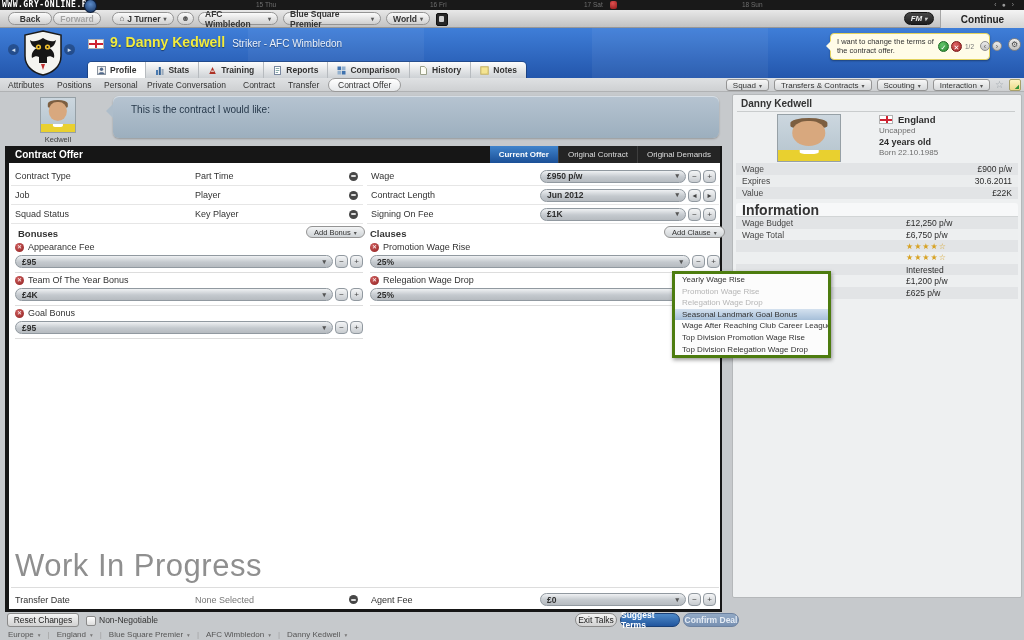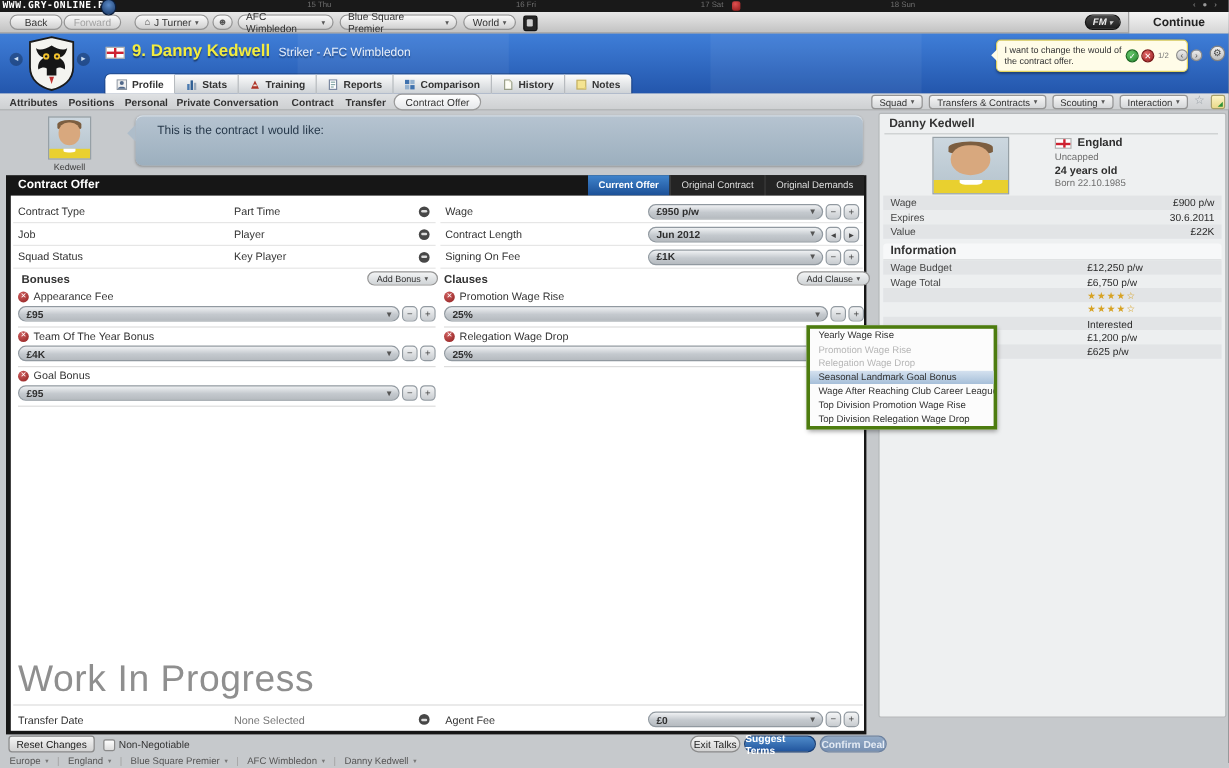--- a/index.html
+++ b/index.html
@@ -9,21 +9,21 @@
   .titlebar{position:absolute;left:0;top:0;width:1024px;height:10px;background:#191919;z-index:5;}
   .wm{position:absolute;left:2px;top:0px;font:bold 8px "DejaVu Sans Mono",monospace;color:#fff;letter-spacing:.5px;}
   .tb-logo{position:absolute;left:84px;top:-1px;width:11px;height:12px;border-radius:50%;
            background:radial-gradient(circle at 50% 35%,#5a8ac8,#14315e);border:1px solid #0a1d3c;}
   .tb-date{position:absolute;top:1px;font-size:6.5px;color:#6f6f6f;}
   .tb-badge{position:absolute;left:610px;top:1px;width:7px;height:8px;background:radial-gradient(circle at 40% 30%,#e05050,#8f1818);border-radius:2px;}
   .tb-pager{position:absolute;right:8px;top:1px;font-size:6.5px;color:#9a9a9a;letter-spacing:2px;}
   
   .toolbar{position:absolute;left:0;top:10px;width:1024px;height:18px;background:linear-gradient(#e8e8e8,#c2c2c2);border-bottom:1px solid #979797;box-sizing:border-box;}
   .tbtn{position:absolute;top:2px;height:13px;border:1px solid #949494;border-radius:7px;
-        background:linear-gradient(#fbfbfb,#d0d0d0);font-size:8.5px;font-weight:normal;color:#333;
+        background:linear-gradient(#fbfbfb,#d0d0d0);font-size:8.5px;font-weight:bold;color:#333;
         display:flex;align-items:center;justify-content:center;gap:3px;box-sizing:border-box;padding:0 6px;}
   .tbtn.disabled{color:#a3a3a3;}
   .car{font-size:6px;color:#555;}
   .glyph{font-size:8px;color:#555;}
   .tool-ic{position:absolute;left:388px;top:13px;width:10px;height:11px;background:#262626;border-radius:2px;border:1px solid #111;}
   .tool-ic::after{content:"";position:absolute;left:2px;top:2px;width:5px;height:6px;background:#cfcfcf;border-radius:1px;}
   .fm-btn{position:absolute;right:90px;top:12px;height:13px;width:30px;border:1px solid #141414;border-radius:7px;
           background:linear-gradient(#474747,#1d1d1d);color:#eee;font-size:8px;font-weight:bold;font-style:italic;
           display:flex;align-items:center;justify-content:center;gap:2px;box-sizing:border-box;}
   .fm-btn .car{color:#ccc;}
@@ -55,21 +55,21 @@
           background:linear-gradient(#f0f0f0,#bdbdbd);border:1px solid #828282;font-size:8px;line-height:12px;text-align:center;color:#4a4a4a;box-sizing:border-box;}
   .tabbar{position:absolute;left:88px;top:34px;height:16px;display:flex;background:linear-gradient(#fdfdfd,#cdd1d5);
           border-radius:4px 4px 0 0;box-shadow:0 0 0 1px rgba(0,0,0,.25);}
   .tab{display:flex;align-items:center;gap:4px;padding:0 9px;font-size:8.5px;color:#333;border-right:1px solid #b7bbbf;font-weight:bold;}
   .tab:last-child{border-right:none;border-radius:0 4px 0 0;}
   .tab.active{background:#fff;border-radius:4px 0 0 0;}
   .tab svg{flex:none;}
   
   .subnav{position:absolute;left:0;top:78px;width:1024px;height:14px;background:linear-gradient(#dfe1e3,#ced0d2);
           border-bottom:1px solid #b0b2b4;box-sizing:border-box;font-size:8.5px;color:#333;}
-  .sn-item{position:absolute;top:2px;white-space:nowrap;font-weight:bold;}
+  .sn-item{position:absolute;top:2px;white-space:nowrap;}
   .sn-pill{position:absolute;left:328px;top:0px;height:12px;line-height:12px;padding:0 9px;border:1px solid #9a9a9a;
            border-radius:7px;background:linear-gradient(#ffffff,#e6e8ea);white-space:nowrap;}
   .sn-right{position:absolute;right:3px;top:1px;display:flex;gap:5px;align-items:center;}
   .sn-btn{height:12px;border:1px solid #949494;border-radius:3px;background:linear-gradient(#f7f7f7,#d5d7d9);
           font-size:8px;color:#333;display:flex;align-items:center;padding:0 6px;gap:3px;box-sizing:border-box;white-space:nowrap;}
   .star-ic{color:#9aa2a8;font-size:10px;line-height:12px;}
   .note-ic{width:10px;height:10px;background:linear-gradient(#fcf4c4,#ead98a);border:1px solid #a8a06a;border-radius:2px;position:relative;}
   .note-ic::after{content:"";position:absolute;right:-2px;bottom:-2px;border:3px solid transparent;border-left-color:#2f9138;transform:rotate(45deg);}
   
   .face{position:absolute;background:linear-gradient(#ccd7df,#b4c3cd);border:1px solid #96a0a6;overflow:hidden;box-sizing:border-box;}
@@ -139,21 +139,21 @@
   .pd.b{font-weight:bold;font-size:9px;color:#2e2e2e;}
   .pd-flagrow{position:absolute;left:146px;top:19px;display:flex;align-items:center;gap:5px;font-size:9.5px;font-weight:bold;color:#2e2e2e;}
   .pd-flagrow .flag-eng{width:14px;height:9px;}
   .srows{position:absolute;left:3px;top:68px;width:282px;}
   .srow{height:12px;display:flex;align-items:center;font-size:8.5px;}
   .srow:nth-child(odd){background:#e2e4e6;}
   .srow:nth-child(even){background:#ebedee;}
   .srow .l{flex:1;padding-left:6px;color:#454545;}
   .srow .r{padding-right:6px;color:#2b2b2b;}
   .info-head{position:absolute;left:3px;top:108px;width:282px;height:14px;background:#f7f8f9;border-bottom:1px solid #d2d5d6;
-             font-size:10px;font-weight:bold;color:#333;line-height:14px;padding-left:6px;box-sizing:border-box;border-radius:3px 3px 0 0;}
+             font-size:14px;font-weight:bold;color:#333;line-height:14px;padding-left:6px;box-sizing:border-box;border-radius:3px 3px 0 0;}
   .irows{position:absolute;left:3px;top:122px;width:282px;}
   .irow{height:11.7px;display:flex;align-items:center;font-size:8.5px;}
   .irow:nth-child(odd){background:#e2e4e6;}
   .irow:nth-child(even){background:#edeff0;}
   .irow .l{width:164px;padding-left:6px;color:#454545;flex:none;}
   .irow .r{color:#2b2b2b;}
   .irow .r.stars{color:#d7a223;letter-spacing:1px;font-size:8px;}
 </style>
 </head>
 <body>
@@ -219,21 +219,21 @@
       <circle cx="16.5" cy="17" r="1" fill="#161616"></circle>
         <circle cx="25.5" cy="17" r="1" fill="#161616"></circle>
       <path d="M19 34 L23 34 L21 40 Z" fill="#c03030"></path>
     </svg>
     <div class="hflag flag-eng"></div>
     <div class="pname">
       <span>9. Danny Kedwell</span><span class="psub">Striker - AFC Wimbledon</span>
     </div>
 
     <div class="ybubble">
-      <div class="yb-txt">I want to change the would of the contract offer.</div>
+      <div class="yb-txt">I want to change the terms of the contract offer.</div>
       <div class="circ ok">✓</div>
       <div class="circ no">✕</div>
       <div class="ypage">1/2</div>
       <div class="ynav" style="left:149px">‹</div>
       <div class="ynav" style="left:161px">›</div>
     </div>
     <div class="wrench">⚙</div>
 
     <div class="tabbar">
       <div class="tab active">

